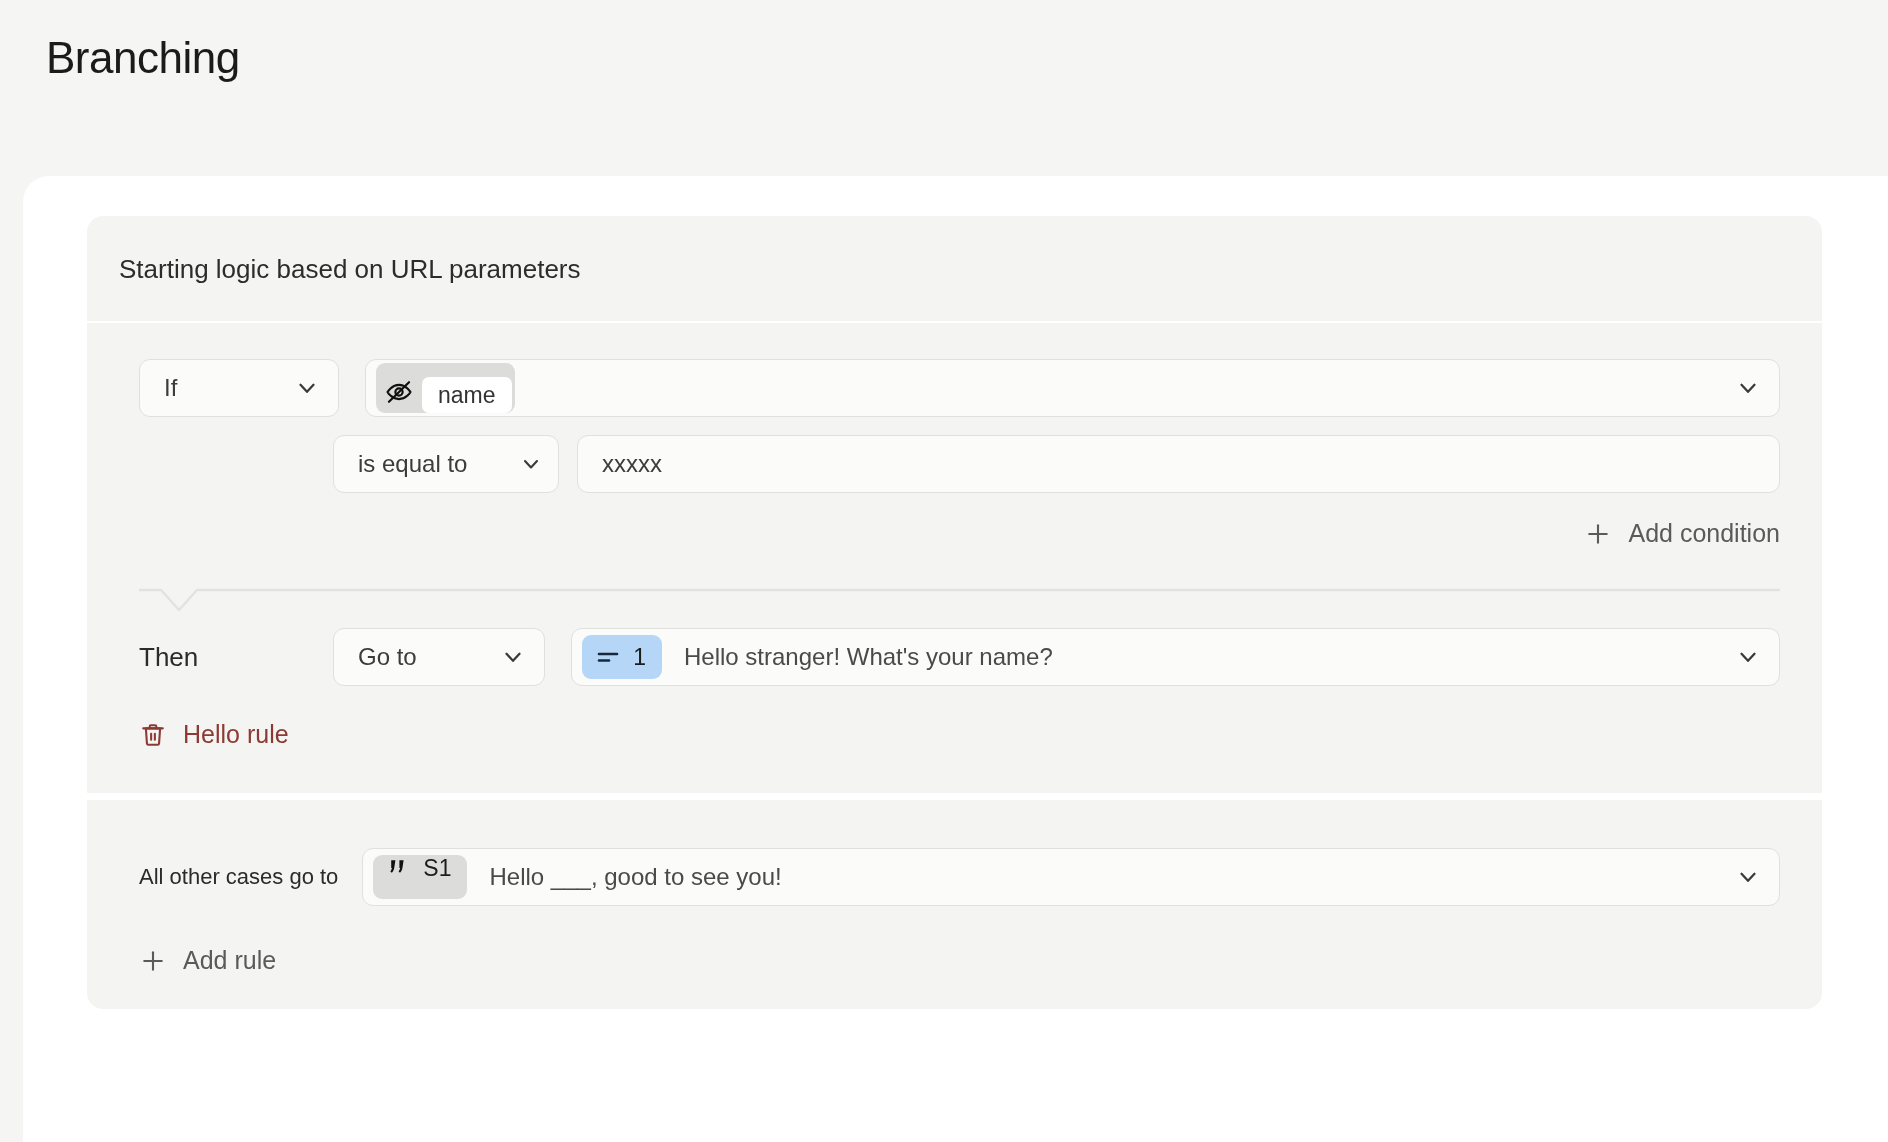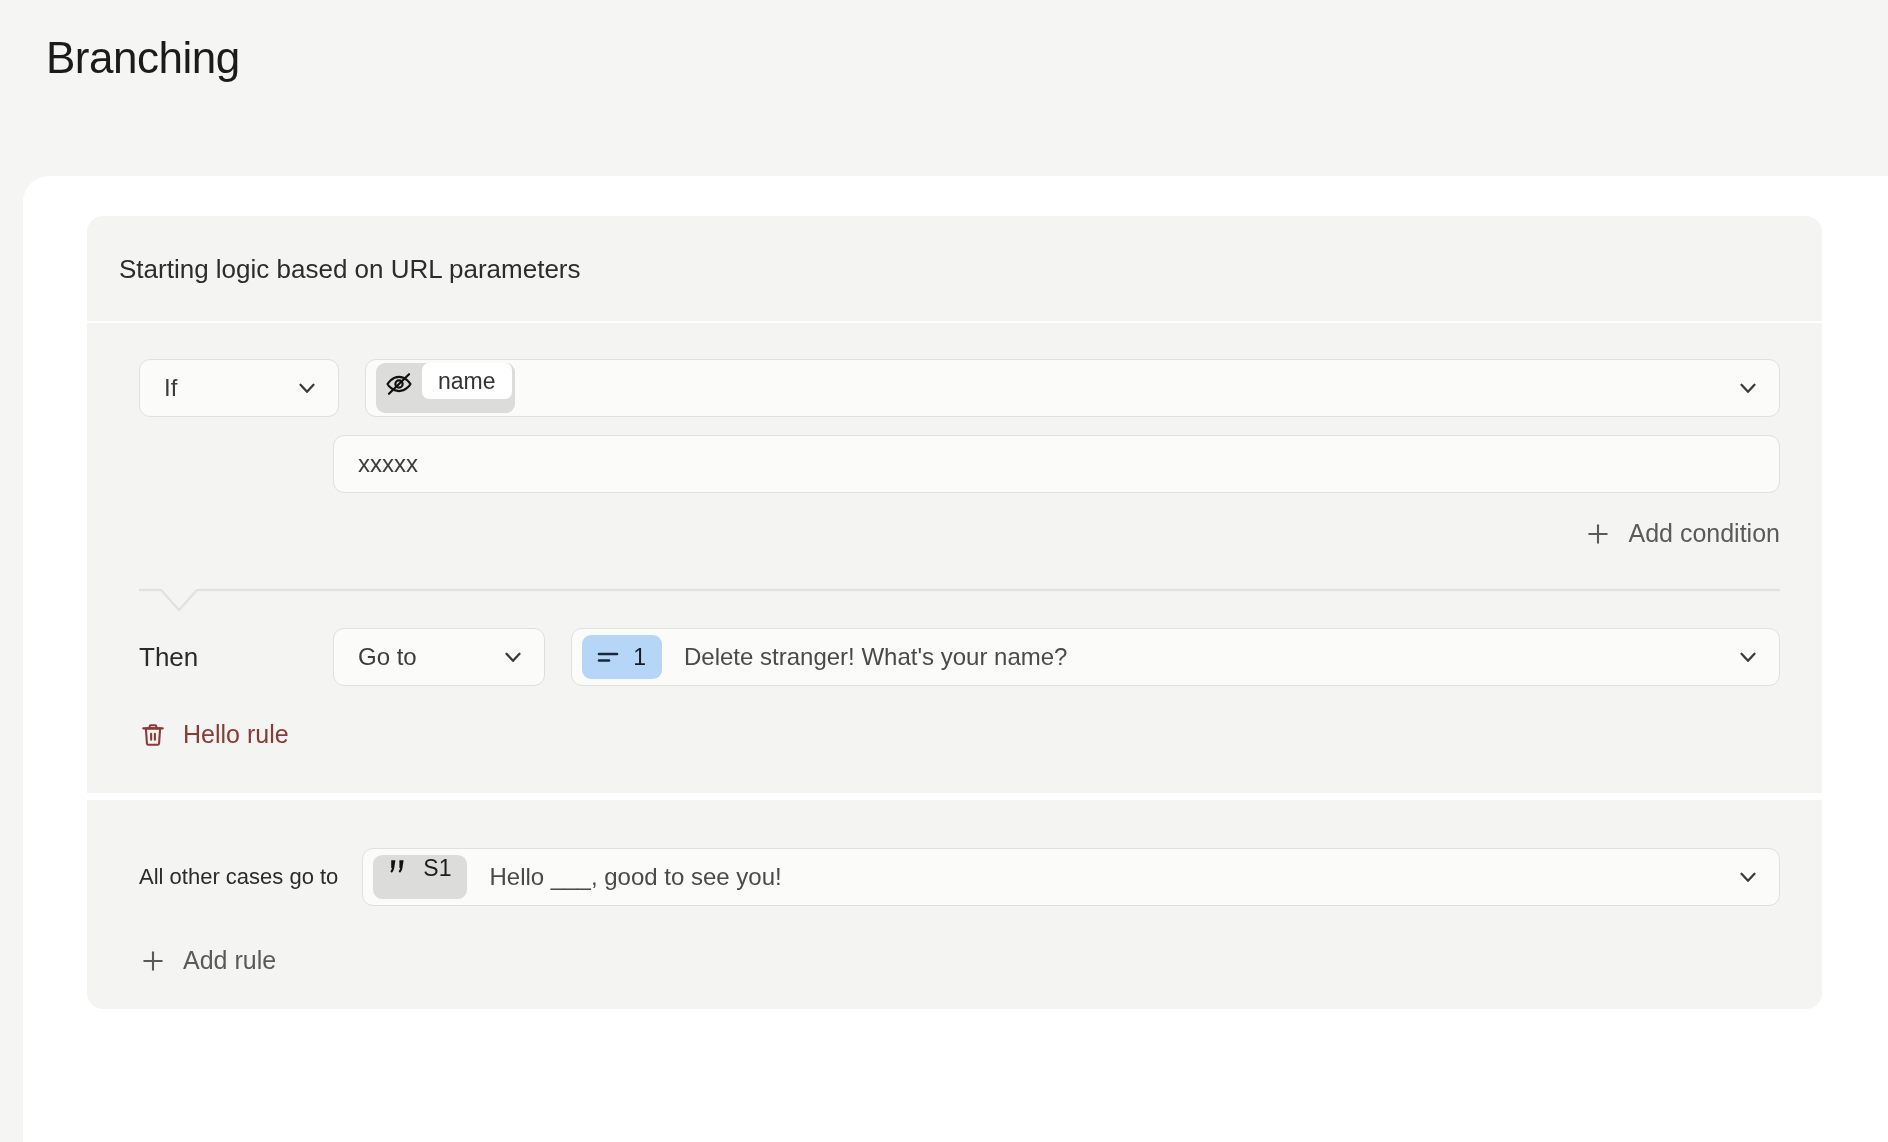--- a/index.html
+++ b/index.html
@@ -133,21 +133,21 @@
     font-size: 24px;
     color: #4a4a4a;
     white-space: nowrap;
     overflow: hidden;
     text-overflow: ellipsis;
   }
 
   
   .chip-hidden {
     display: flex;
-    align-items: flex-start;
+    align-items: flex-end;
     background: #dcdcda;
     border-radius: 9px;
     height: 50px;
     padding: 0 0 0 0;
     overflow: hidden;
   }
   .chip-hidden .chip-icon {
     width: 46px;
     height: 42px;
     display: flex;
@@ -312,20 +312,28 @@
           </span>
           <span class="chev">
             <svg width="26" height="26" viewBox="0 0 24 24" fill="none" stroke="#3a3a3a" stroke-width="2.1" stroke-linecap="round" stroke-linejoin="round">
                 <polyline points="6 9 12 15.5 18 9"></polyline>
               </svg>
           </span>
         </div>
       </div>
 
       <div class="row cond-row-2">
+        <div class="control select sel-op">
+          <span class="label">is equal to</span>
+          <span class="chev">
+            <svg width="24" height="24" viewBox="0 0 24 24" fill="none" stroke="#3a3a3a" stroke-width="2.1" stroke-linecap="round" stroke-linejoin="round">
+                <polyline points="6 9 12 15.5 18 9"></polyline>
+              </svg>
+          </span>
+        </div>
         <div class="control text-input" placeholder="Enter a value">xxxxx</div>
       </div>
 
       <div class="row-addcond">
         <button class="link-btn">
           <span class="ico">
             <svg width="28" height="28" viewBox="0 0 24 24" fill="none" stroke="#5a5a58" stroke-width="1.8" stroke-linecap="round">
                 <line x1="12" y1="4.5" x2="12" y2="19.5"></line>
                 <line x1="4.5" y1="12" x2="19.5" y2="12"></line>
               </svg>
@@ -356,21 +364,21 @@
           <span class="picker-inner">
             <span class="badge-q">
               <span class="ico">
                 <svg width="24" height="24" viewBox="0 0 24 24" fill="none" stroke="#14293f" stroke-width="2.6" stroke-linecap="round">
                     <line x1="3" y1="9" x2="21" y2="9"></line>
                     <line x1="3" y1="15.5" x2="13" y2="15.5"></line>
                   </svg>
               </span>
               <span class="bnum">1</span>
             </span>
-            <span class="picker-text">Delete stranger! What's your name?</span>
+            <span class="picker-text">Hello stranger! What's your name?</span>
           </span>
           <span class="chev">
             <svg width="26" height="26" viewBox="0 0 24 24" fill="none" stroke="#3a3a3a" stroke-width="2.1" stroke-linecap="round" stroke-linejoin="round">
                 <polyline points="6 9 12 15.5 18 9"></polyline>
               </svg>
           </span>
         </div>
       </div>
 
       <div class="row-delete">

